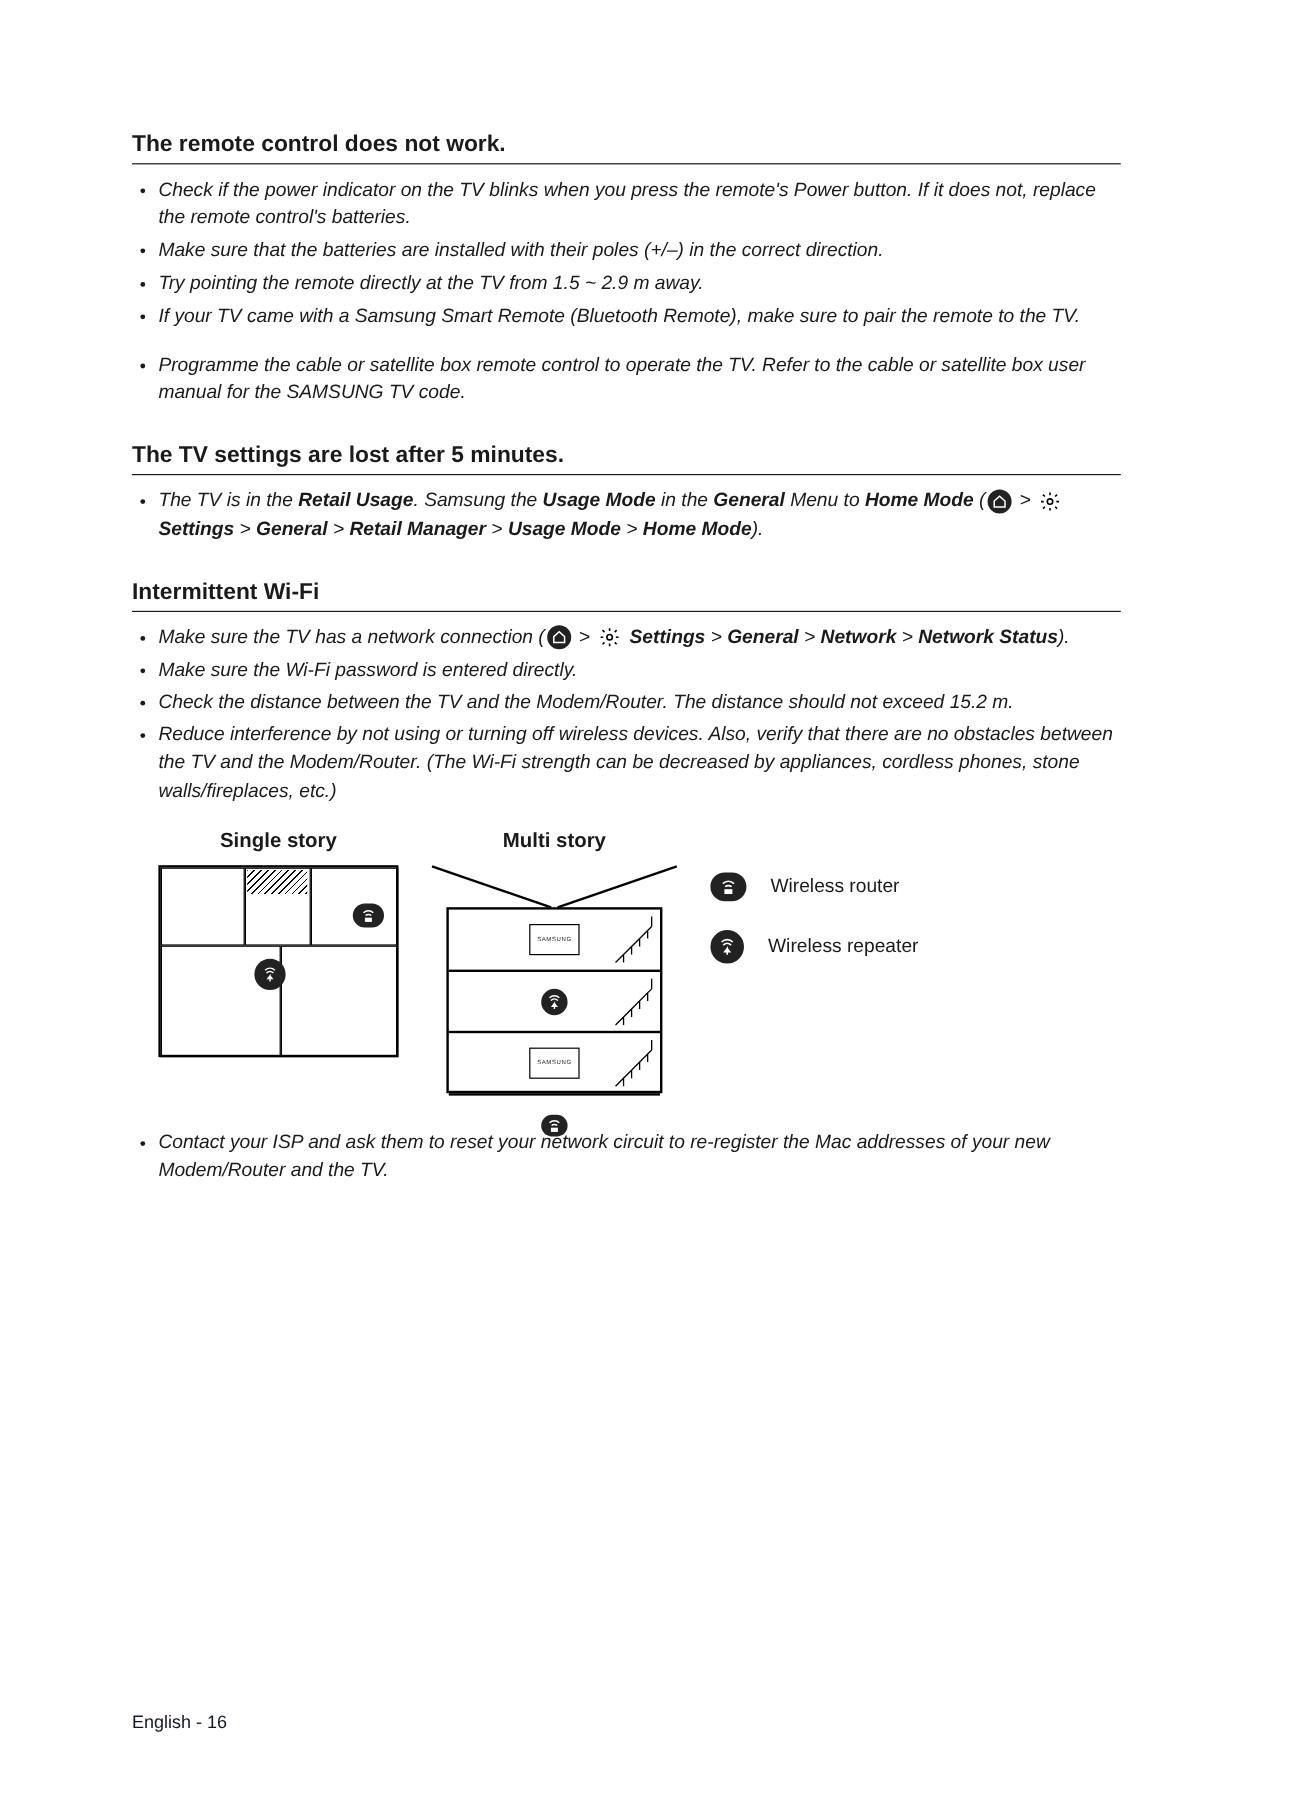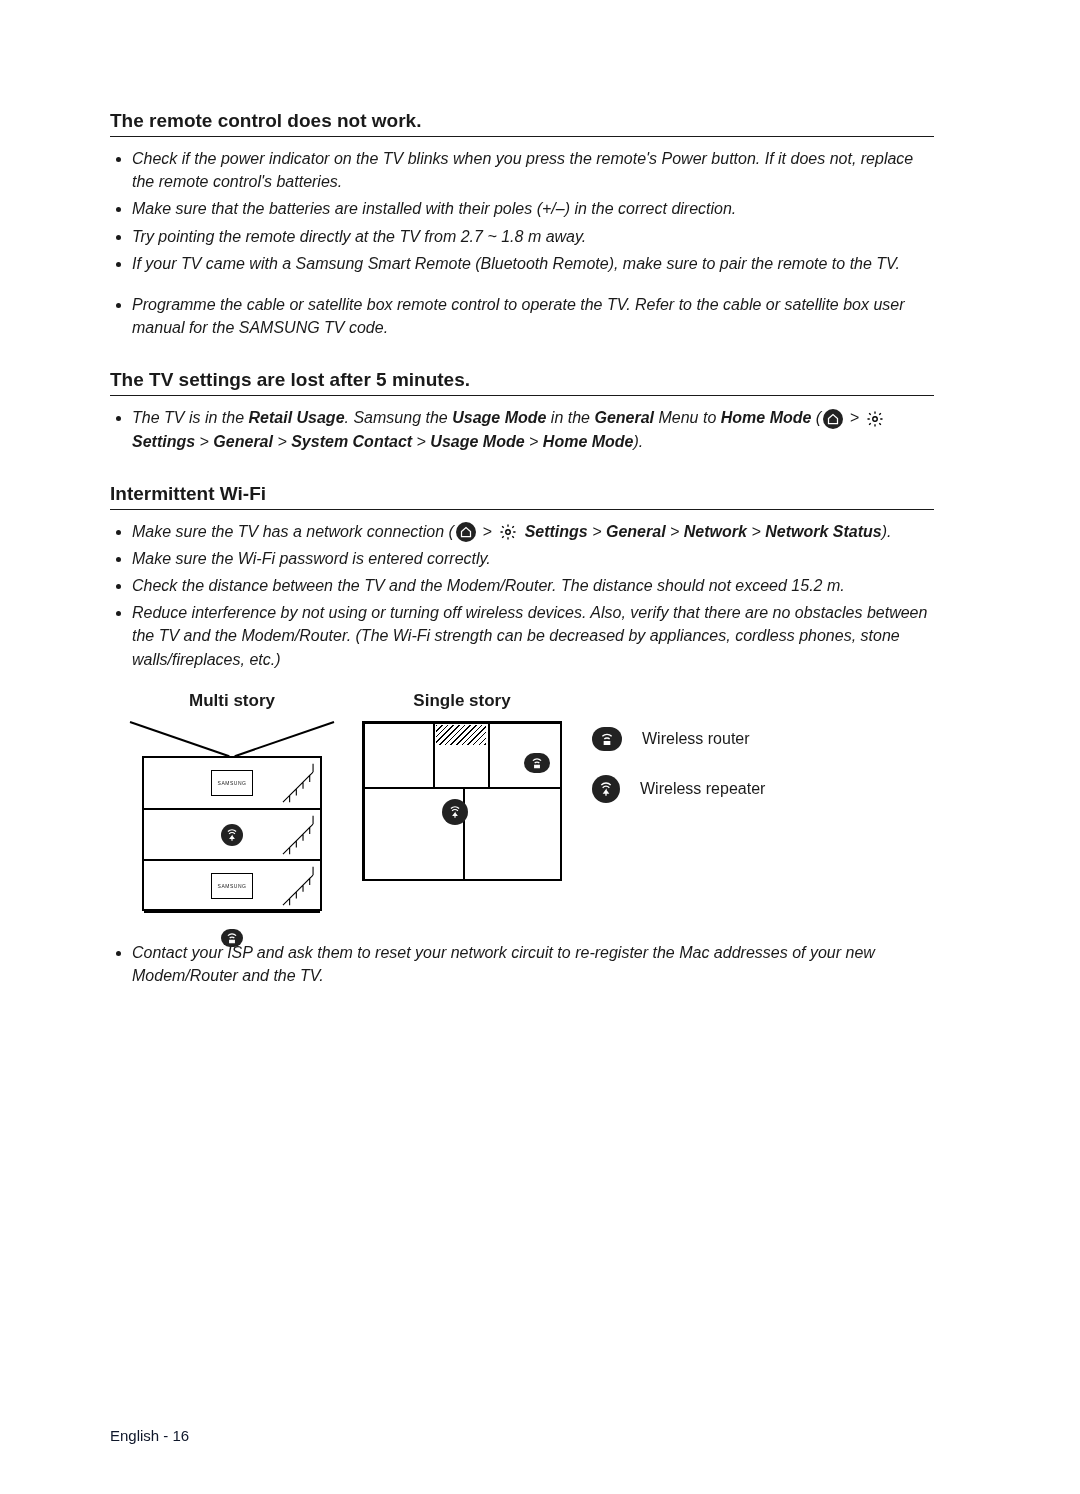--- a/index.html
+++ b/index.html
@@ -142,104 +142,64 @@
 </style>
 </head>
 <body>
 
 <div class="page">
 
   <div class="section-heading">The remote control does not work.</div>
   <ul class="bullets">
     <li>Check if the power indicator on the TV blinks when you press the remote's Power button. If it does not, replace the remote control's batteries.</li>
     <li>Make sure that the batteries are installed with their poles (+/–) in the correct direction.</li>
-    <li>Try pointing the remote directly at the TV from 2.7 ~ 1.8 m away.</li>
+    <li>Try pointing the remote directly at the TV from 1.5 ~ 2.9 m away.</li>
     <li>If your TV came with a Samsung Smart Remote (Bluetooth Remote), make sure to pair the remote to the TV.</li>
   </ul>
 
   <ul class="bullets">
     <li>Programme the cable or satellite box remote control to operate the TV. Refer to the cable or satellite box user manual for the SAMSUNG TV code.</li>
   </ul>
 
   <div class="section-heading">The TV settings are lost after 5 minutes.</div>
   <ul class="bullets">
     <li>
       <span>The TV is in the </span><span class="bold">Retail Usage</span><span>. Samsung the </span><span class="bold">Usage Mode</span><span> in the </span><span class="bold">General</span><span> Menu to </span><span class="bold">Home Mode</span><span> (</span><span class="icon-circle">
           <svg viewBox="0 0 24 24" fill="none" stroke="#fff" stroke-width="2.5">
             <path d="M3 11 L12 3 L21 11 V21 H3 Z"></path>
           </svg>
         </span><span> &gt; </span><span class="gear-inline">
           <svg viewBox="0 0 24 24" stroke-width="1.8">
             <circle cx="12" cy="12" r="3"></circle>
             <path d="M12 2v3M12 19v3M4.2 4.2l2.1 2.1M17.7 17.7l2.1 2.1M2 12h3M19 12h3M4.2 19.8l2.1-2.1M17.7 6.3l2.1-2.1"></path>
           </svg>
-        </span> <span class="bold">Settings</span><span> &gt; </span><span class="bold">General</span><span> &gt; </span><span class="bold">System Contact</span><span> &gt; </span><span class="bold">Usage Mode</span><span> &gt; </span><span class="bold">Home Mode</span><span>).</span>
+        </span> <span class="bold">Settings</span><span> &gt; </span><span class="bold">General</span><span> &gt; </span><span class="bold">Retail Manager</span><span> &gt; </span><span class="bold">Usage Mode</span><span> &gt; </span><span class="bold">Home Mode</span><span>).</span>
     </li>
   </ul>
 
   <div class="section-heading">Intermittent Wi-Fi</div>
   <ul class="bullets">
     <li>
       <span>Make sure the TV has a network connection (</span><span class="icon-circle">
           <svg viewBox="0 0 24 24" fill="none" stroke="#fff" stroke-width="2.5">
             <path d="M3 11 L12 3 L21 11 V21 H3 Z"></path>
           </svg>
         </span><span> &gt; </span><span class="gear-inline">
           <svg viewBox="0 0 24 24" stroke-width="1.8">
             <circle cx="12" cy="12" r="3"></circle>
             <path d="M12 2v3M12 19v3M4.2 4.2l2.1 2.1M17.7 17.7l2.1 2.1M2 12h3M19 12h3M4.2 19.8l2.1-2.1M17.7 6.3l2.1-2.1"></path>
           </svg>
         </span> <span class="bold">Settings</span><span> &gt; </span><span class="bold">General</span><span> &gt; </span><span class="bold">Network</span><span> &gt; </span><span class="bold">Network Status</span><span>).</span>
     </li>
-    <li>Make sure the Wi-Fi password is entered correctly.</li>
+    <li>Make sure the Wi-Fi password is entered directly.</li>
     <li>Check the distance between the TV and the Modem/Router. The distance should not exceed 15.2 m.</li>
     <li>Reduce interference by not using or turning off wireless devices. Also, verify that there are no obstacles between the TV and the Modem/Router. (The Wi-Fi strength can be decreased by appliances, cordless phones, stone walls/fireplaces, etc.)</li>
   </ul>
 
   <div class="diagram-row" style="padding-left:22px;">
-    <div class="dia-col">
-      <div class="dia-title">Multi story</div>
-      <div class="house">
-        <div class="roof-outline"></div>
-        <div class="floors">
-          <div class="floor">
-            <div class="tv">SAMSUNG</div>
-            <div class="stairs"><svg viewBox="0 0 40 50" fill="none" stroke="#000" stroke-width="1.3">
-                  <path d="M2 48 L10 40 L10 48 M10 40 L18 32 L18 40 M18 32 L26 24 L26 32 M26 24 L34 16 L34 24 M2 48 L38 12 M38 12 L38 2"></path>
-                </svg></div>
-          </div>
-          <div class="floor">
-            <div class="badge h-repeater">
-                <svg viewBox="0 0 24 24" fill="none" stroke="#fff" stroke-width="2">
-                  <path d="M5 6c4-4 10-4 14 0M7 10c3-3 7-3 10 0"></path>
-                  <path d="M12 22v-8l-3 4h6l-3-4" fill="#fff"></path>
-                </svg>
-              </div>
-            <div class="stairs"><svg viewBox="0 0 40 50" fill="none" stroke="#000" stroke-width="1.3">
-                  <path d="M2 48 L10 40 L10 48 M10 40 L18 32 L18 40 M18 32 L26 24 L26 32 M26 24 L34 16 L34 24 M2 48 L38 12 M38 12 L38 2"></path>
-                </svg></div>
-          </div>
-          <div class="floor">
-            <div class="tv">SAMSUNG</div>
-            <div class="stairs"><svg viewBox="0 0 40 50" fill="none" stroke="#000" stroke-width="1.3">
-                  <path d="M2 48 L10 40 L10 48 M10 40 L18 32 L18 40 M18 32 L26 24 L26 32 M26 24 L34 16 L34 24 M2 48 L38 12 M38 12 L38 2"></path>
-                </svg></div>
-          </div>
-          <div class="floor">
-            <div class="badge h-router">
-                <svg viewBox="0 0 24 24" fill="none" stroke="#fff" stroke-width="2">
-                  <path d="M5 8c4-4 10-4 14 0M8 12c2-2 6-2 8 0"></path>
-                  <rect x="8" y="16" width="8" height="4" fill="#fff"></rect>
-                </svg>
-              </div>
-          </div>
-        </div>
-      </div>
-    </div>
-
     <div class="dia-col">
       <div class="dia-title">Single story</div>
       <div class="floorplan">
         <div class="fp-room fp-r1"></div>
         <div class="fp-room fp-r2"></div>
         <div class="fp-room fp-r3"></div>
         <div class="fp-room fp-r4"></div>
         <div class="fp-room fp-r5"></div>
         <div class="fp-hatch"></div>
         <div class="badge fp-router">
@@ -250,20 +210,60 @@
           </div>
         <div class="badge fp-repeater">
             <svg viewBox="0 0 24 24" fill="none" stroke="#fff" stroke-width="2">
               <path d="M5 6c4-4 10-4 14 0M7 10c3-3 7-3 10 0"></path>
               <path d="M12 22v-8l-3 4h6l-3-4" fill="#fff"></path>
             </svg>
           </div>
       </div>
     </div>
 
+    <div class="dia-col">
+      <div class="dia-title">Multi story</div>
+      <div class="house">
+        <div class="roof-outline"></div>
+        <div class="floors">
+          <div class="floor">
+            <div class="tv">SAMSUNG</div>
+            <div class="stairs"><svg viewBox="0 0 40 50" fill="none" stroke="#000" stroke-width="1.3">
+                  <path d="M2 48 L10 40 L10 48 M10 40 L18 32 L18 40 M18 32 L26 24 L26 32 M26 24 L34 16 L34 24 M2 48 L38 12 M38 12 L38 2"></path>
+                </svg></div>
+          </div>
+          <div class="floor">
+            <div class="badge h-repeater">
+                <svg viewBox="0 0 24 24" fill="none" stroke="#fff" stroke-width="2">
+                  <path d="M5 6c4-4 10-4 14 0M7 10c3-3 7-3 10 0"></path>
+                  <path d="M12 22v-8l-3 4h6l-3-4" fill="#fff"></path>
+                </svg>
+              </div>
+            <div class="stairs"><svg viewBox="0 0 40 50" fill="none" stroke="#000" stroke-width="1.3">
+                  <path d="M2 48 L10 40 L10 48 M10 40 L18 32 L18 40 M18 32 L26 24 L26 32 M26 24 L34 16 L34 24 M2 48 L38 12 M38 12 L38 2"></path>
+                </svg></div>
+          </div>
+          <div class="floor">
+            <div class="tv">SAMSUNG</div>
+            <div class="stairs"><svg viewBox="0 0 40 50" fill="none" stroke="#000" stroke-width="1.3">
+                  <path d="M2 48 L10 40 L10 48 M10 40 L18 32 L18 40 M18 32 L26 24 L26 32 M26 24 L34 16 L34 24 M2 48 L38 12 M38 12 L38 2"></path>
+                </svg></div>
+          </div>
+          <div class="floor">
+            <div class="badge h-router">
+                <svg viewBox="0 0 24 24" fill="none" stroke="#fff" stroke-width="2">
+                  <path d="M5 8c4-4 10-4 14 0M8 12c2-2 6-2 8 0"></path>
+                  <rect x="8" y="16" width="8" height="4" fill="#fff"></rect>
+                </svg>
+              </div>
+          </div>
+        </div>
+      </div>
+    </div>
+
     <div class="legend">
       <div class="legend-row">
         <div class="legend-badge">
             <svg viewBox="0 0 24 24" fill="none" stroke="#fff" stroke-width="2">
               <path d="M5 8c4-4 10-4 14 0M8 12c2-2 6-2 8 0"></path>
               <rect x="8" y="16" width="8" height="4" fill="#fff"></rect>
             </svg>
           </div>
         <div class="legend-text">Wireless router</div>
       </div>

